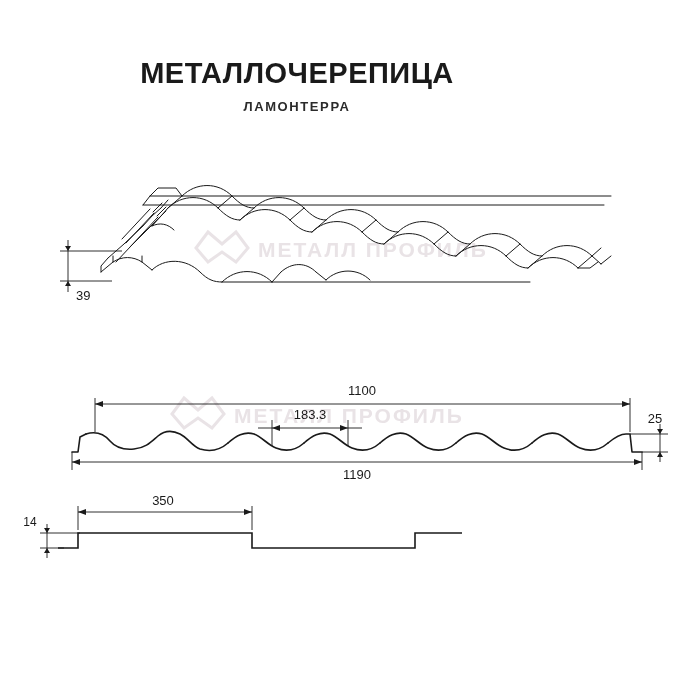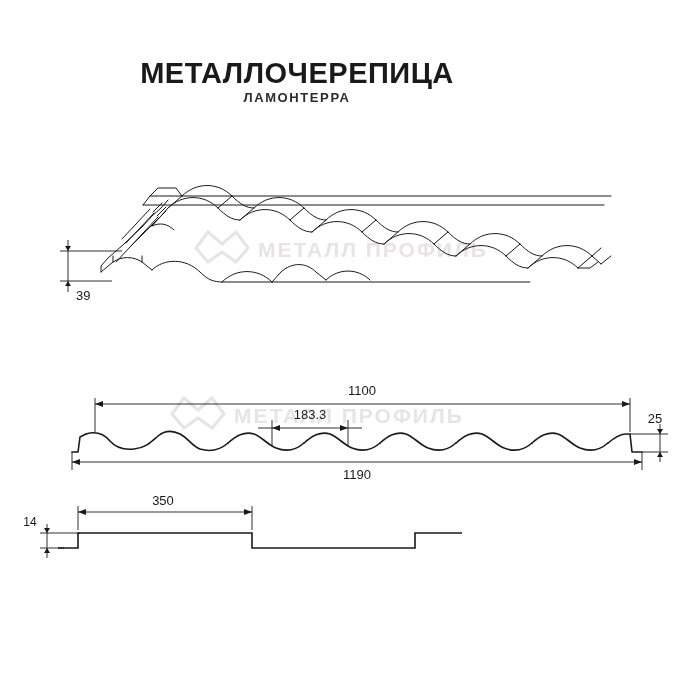--- a/index.html
+++ b/index.html
@@ -29,20 +29,21 @@
     text-align: center;
   }
   .title {
     font-size: 29px;
     font-weight: bold;
     letter-spacing: 0.5px;
     color: #1a1a1a;
     line-height: 1.1;
   }
   .subtitle {
+    margin-top: 9px;
     font-size: 13px;
     font-weight: bold;
     letter-spacing: 1.6px;
     color: #2b2b2b;
   }
   svg { display: block; }
   .wm-text {
     font-family: "Liberation Sans", sans-serif;
     font-weight: bold;
     font-size: 21px;

